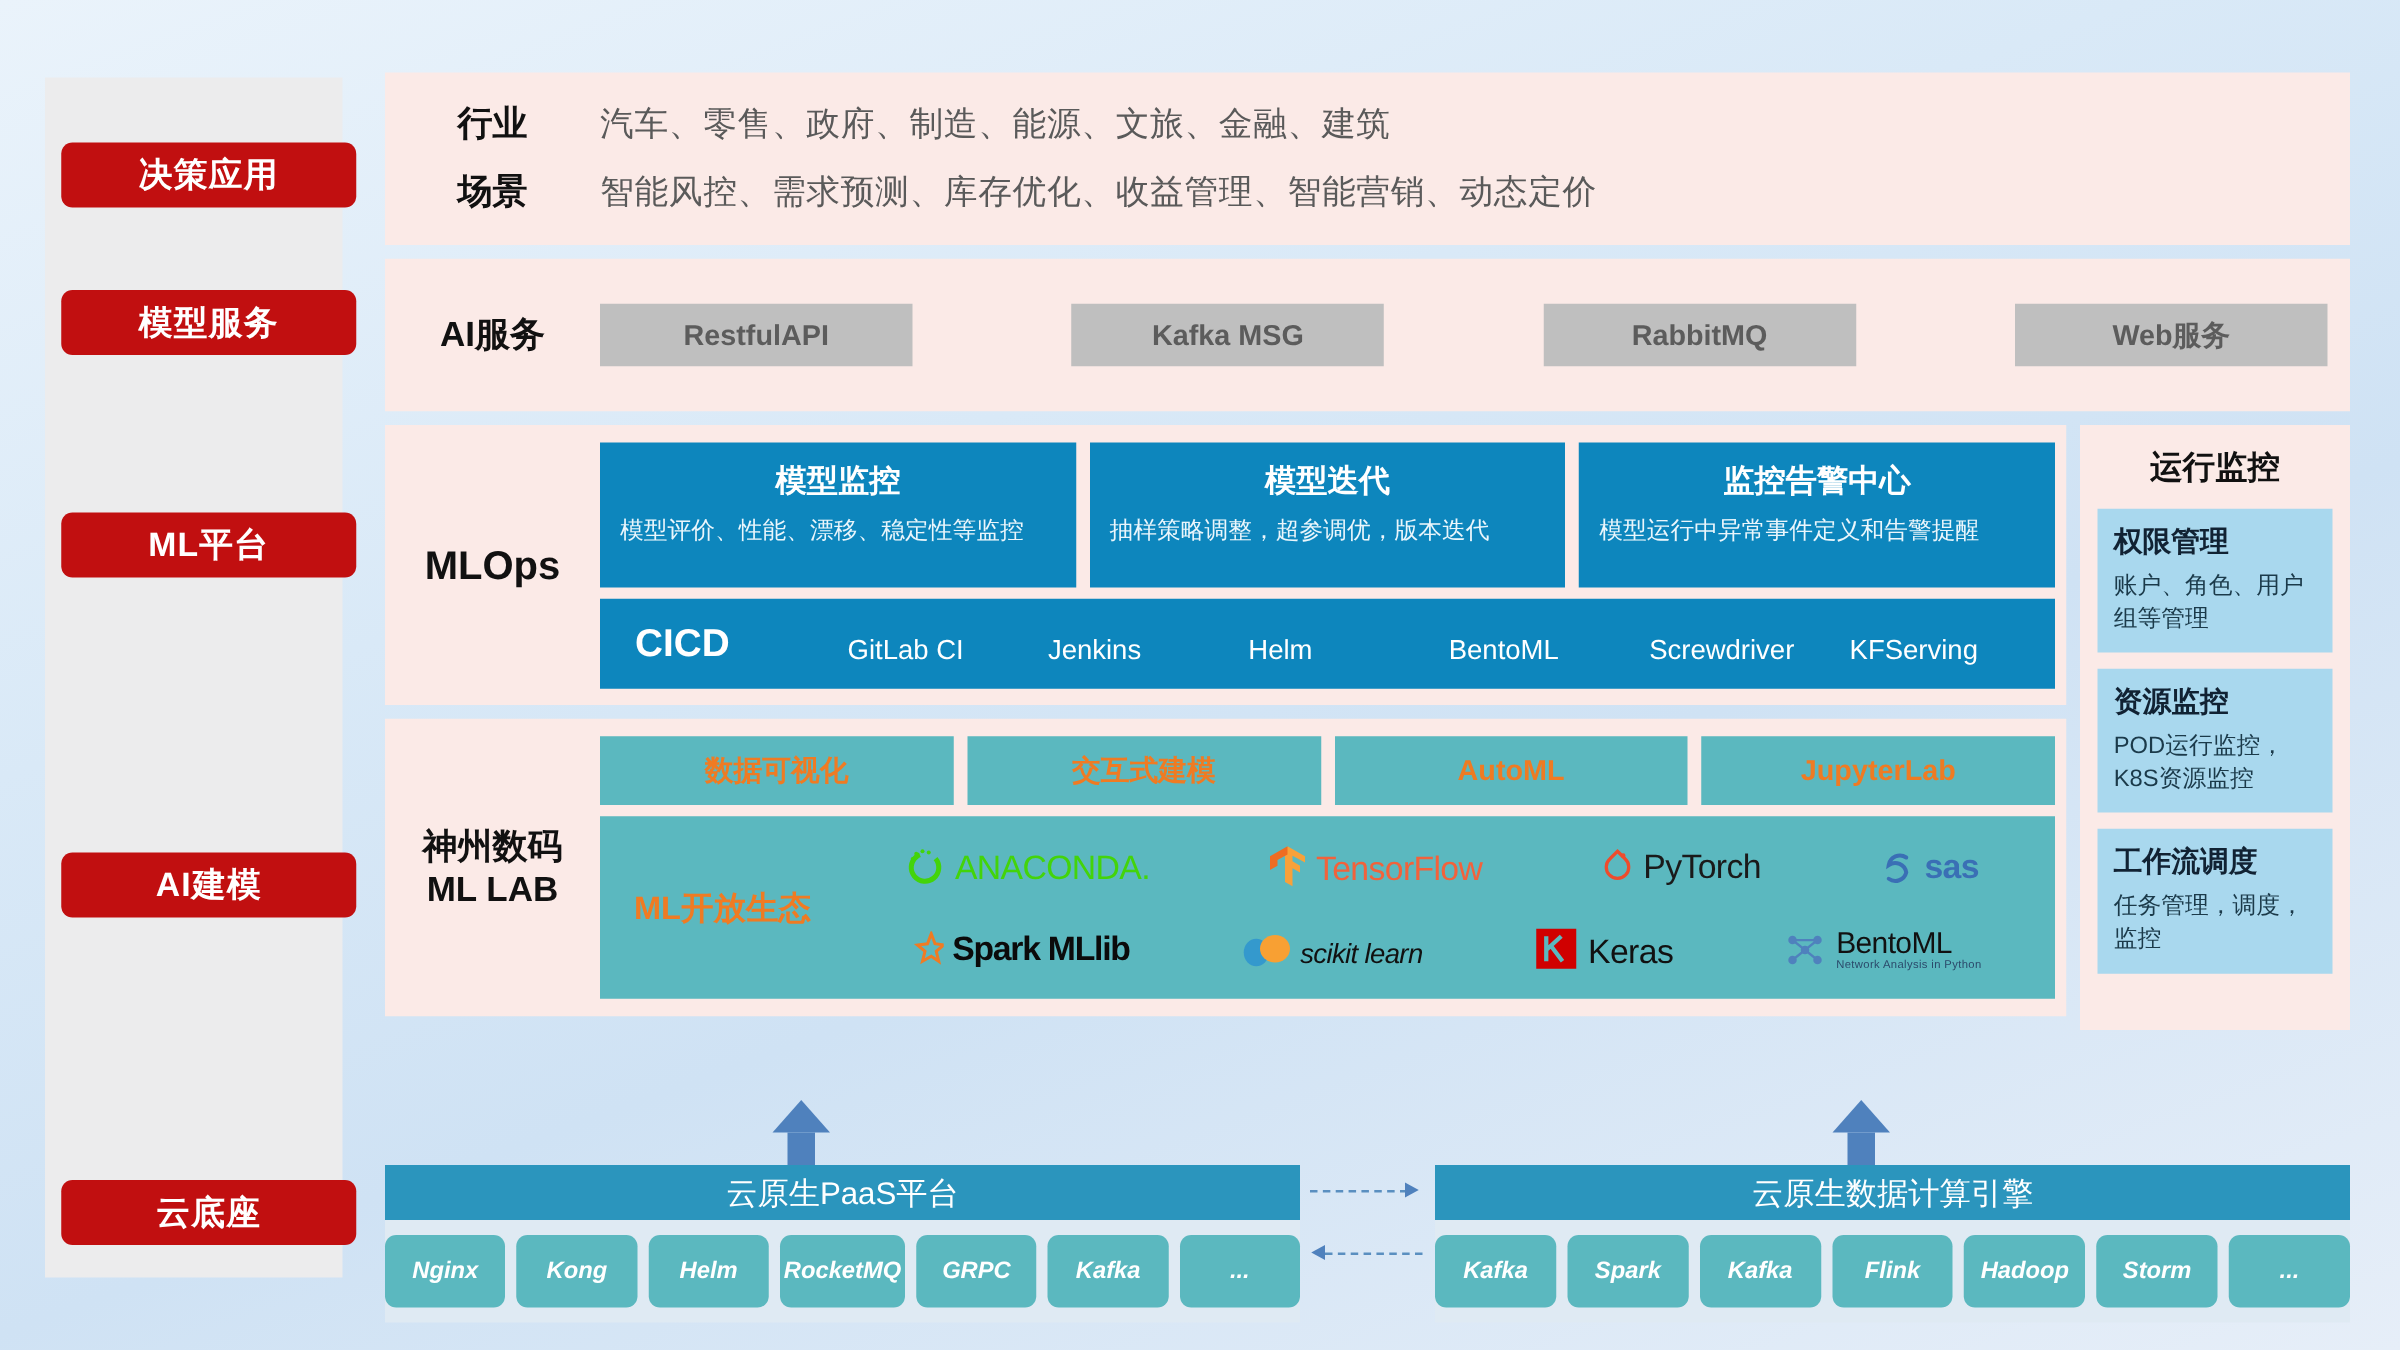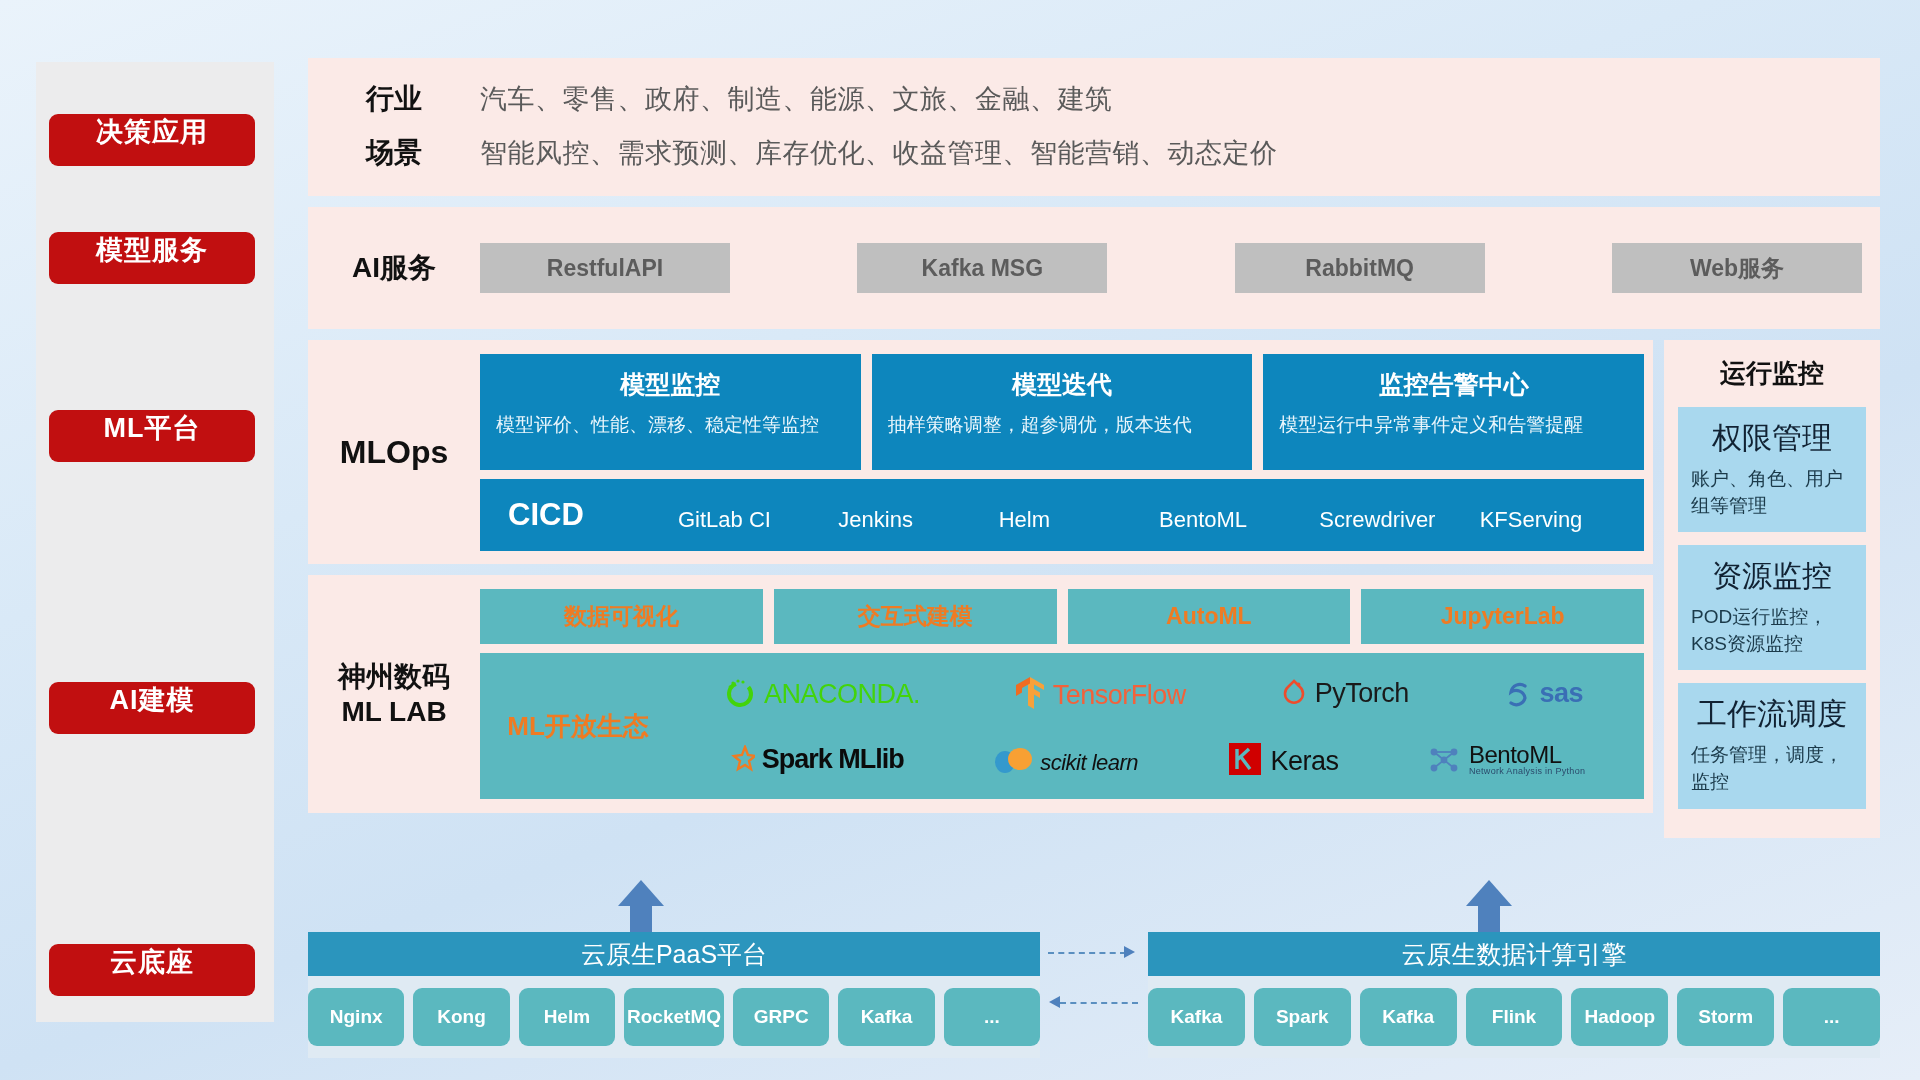--- a/index.html
+++ b/index.html
@@ -11,24 +11,24 @@
   }
   .canvas { position: absolute; left: 0; top: 0; width: 1920px; height: 1080px; }
 
   
   .rail {
     position: absolute; left: 36px; top: 62px;
     width: 238px; height: 960px;
     background: #ececed;
   }
   .rail-chip {
-    position: absolute; left: 13px; width: 206px; height: 52px;
+    position: absolute; left: 13px; width: 236px; height: 52px;
     background: #c10f10; border-radius: 9px;
     color: #fff; font-size: 27px; font-weight: bold;
-    display: flex; justify-content: center;
+    display: flex; align-items: center; justify-content: center;
     letter-spacing: 1px;
   }
   .chip-0 { top: 52px; }
   .chip-1 { top: 170px; }
   .chip-2 { top: 348px; }
   .chip-3 { top: 620px; }
   .chip-4 { top: 882px; }
 
   
   .main { position: absolute; left: 308px; top: 58px; width: 1572px; }
@@ -135,36 +135,36 @@
 
   
   .mon {
     background: #fbeae7; padding: 16px 14px;
     display: flex; flex-direction: column; height: 100%;
   }
   .mon-title { text-align: center; font-size: 26px; font-weight: bold; color: #111; margin-bottom: 16px; }
   .mon-card {
     background: #a9d8ee; margin-bottom: 13px; padding: 11px 13px 13px 13px;
   }
-  .mon-card h5 { font-size: 30px; text-align: center; font-weight: normal; color: #123; margin-bottom: 7px; }
+  .mon-card h5 { font-size: 23px; text-align: left; font-weight: bold; color: #123; margin-bottom: 7px; }
   .mon-card p { font-size: 19px; line-height: 1.4; color: #1b3a4a; }
 
   
   .cloud { position: absolute; left: 308px; top: 880px; width: 1572px; }
   .cloud-cols { display: flex; gap: 0; align-items: flex-start; }
   .cloud-col { position: relative; }
   .cloud-col-a { width: 732px; flex: 0 0 732px; }
   .cloud-gap { width: 108px; flex: 0 0 108px; position: relative; }
   .cloud-col-b { flex: 1; }
   .cloud-hdr {
     height: 44px; background: #2b95bd; color: #fff;
     display: flex; align-items: center; justify-content: center;
     font-size: 25px;
   }
-  .cloud-body { background: #dfeaf3; padding: 12px 0; display: flex; gap: 9px; }
+  .cloud-body { background: #dfeaf3; padding: 12px 0; display: flex; gap: 9px; font-style: italic; }
   .cloud-pill {
     flex: 1; min-height: 58px; background: #5bb8bf; border-radius: 9px;
     color: #fff; font-size: 19px; font-weight: bold;
     display: flex; align-items: center; justify-content: center;
     text-align: center; line-height: 1.12; padding: 0 3px;
   }
   .arrow-up {
     position: absolute; width: 0; height: 0;
     border-left: 23px solid transparent; border-right: 23px solid transparent;
     border-bottom: 26px solid #4f81bd;

